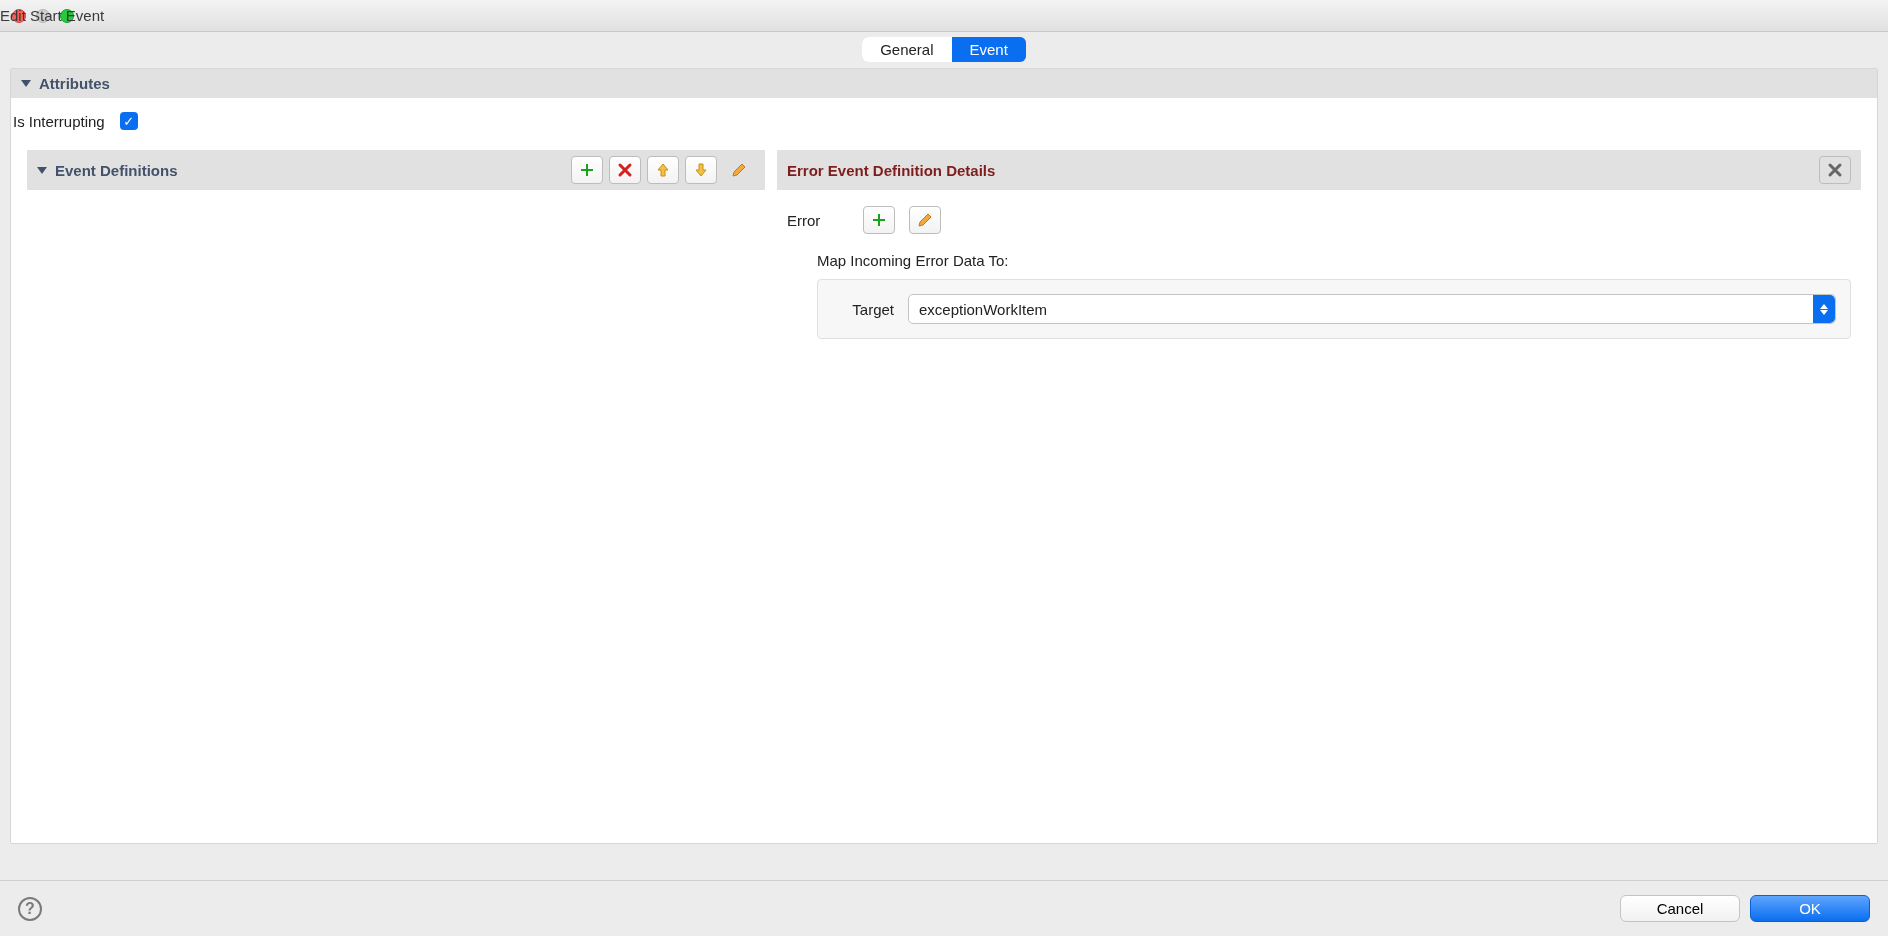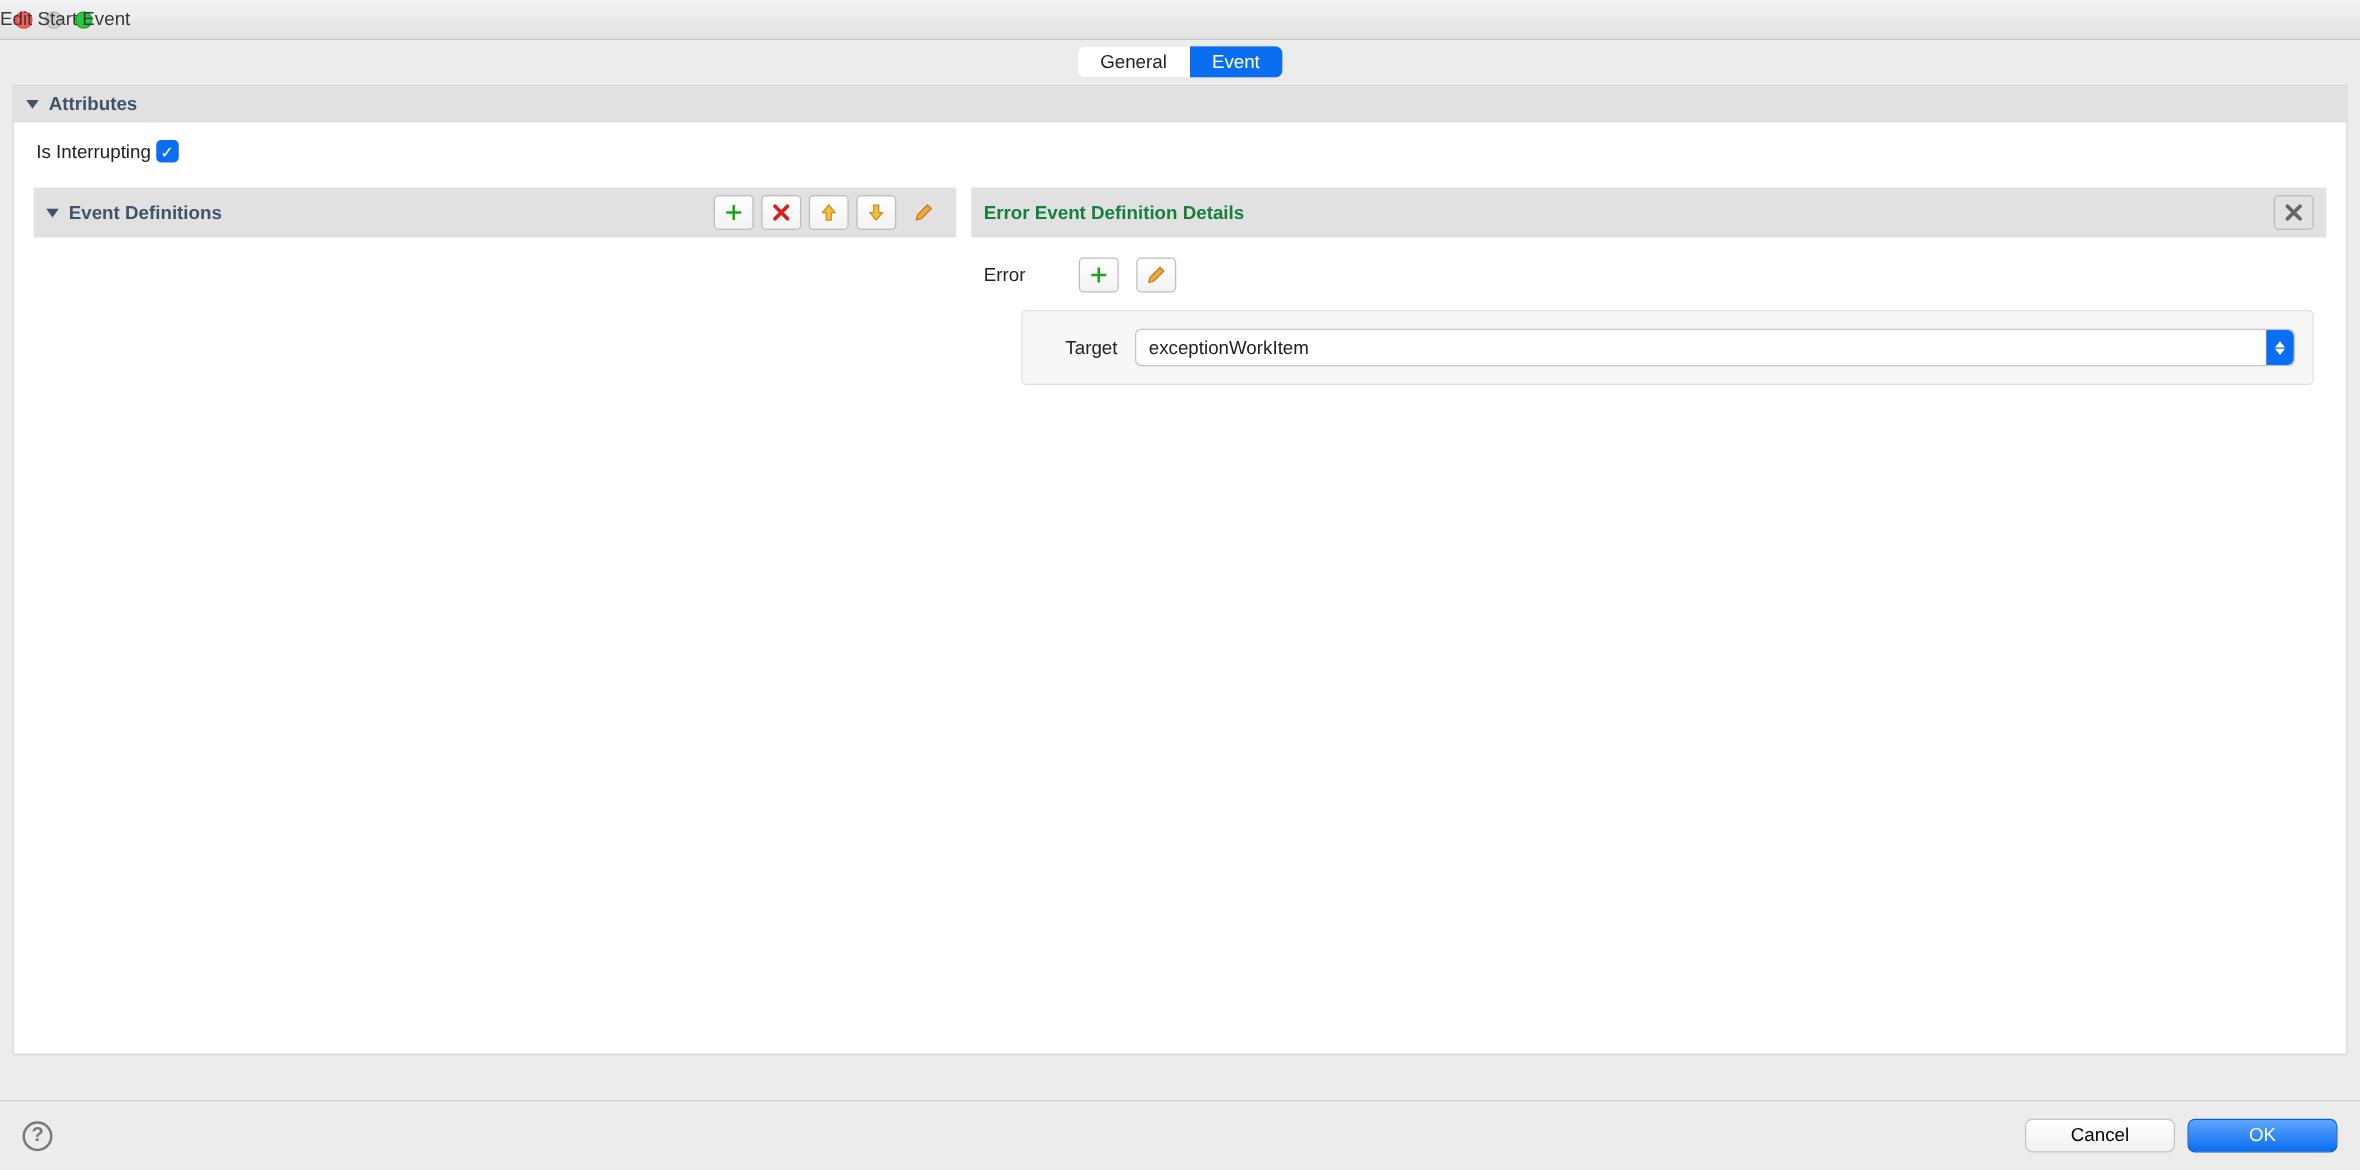--- a/index.html
+++ b/index.html
@@ -80,24 +80,24 @@
 }
 .disclosure {
   width: 0;
   height: 0;
   border-left: 5px solid transparent;
   border-right: 5px solid transparent;
   border-top: 7px solid #43526b;
   display: inline-block;
 }
 .attr-row {
-  padding: 14px 18px;
-  display: flex;
-  align-items: center;
-  gap: 4px;
+  padding: 14px 2px;
+  display: flex;
+  align-items: center;
+  gap: 15px;
   font-size: 15px;
 }
 .checkbox {
   width: 18px; height: 18px;
   border-radius: 4px;
   background: #0a6ef0;
   display: inline-flex;
   align-items: center;
   justify-content: center;
   color: #fff;
@@ -173,21 +173,21 @@
   background: #e1e1e1;
   display: flex;
   align-items: center;
   justify-content: space-between;
   padding: 6px 10px;
   margin-top: 6px;
 }
 .details-header .ttl {
   font-size: 15px;
   font-weight: 600;
-  color: #15803d;
+  color: #7f1d1d;
 }
 .form-row {
   display: flex;
   align-items: center;
   gap: 14px;
   padding: 16px 10px 10px 10px;
 }
 .form-row .label {
   font-size: 15px;
   min-width: 62px;
@@ -365,20 +365,21 @@
               <path d="M7 2h2v5h5v2H9v5H7V9H2V7h5z" fill="#19a319"></path>
             </svg>
         </span>
         <span class="tbtn">
           <svg class="ic" viewBox="0 0 16 16">
               <path d="M2 14l1-4 8-8 3 3-8 8-4 1z" fill="#f2a93b" stroke="#c5791a"></path>
             </svg>
         </span>
       </div>
 
+      <div class="map-label">Map Incoming Error Data To:</div>
 
       <div class="map-box">
         <div class="form-row">
           <span class="label">Target</span>
           <div class="combo">
             <span>exceptionWorkItem</span>
             <span class="arrows">
               <span class="arrow-up"></span>
                 <span class="arrow-down"></span>
             </span>

